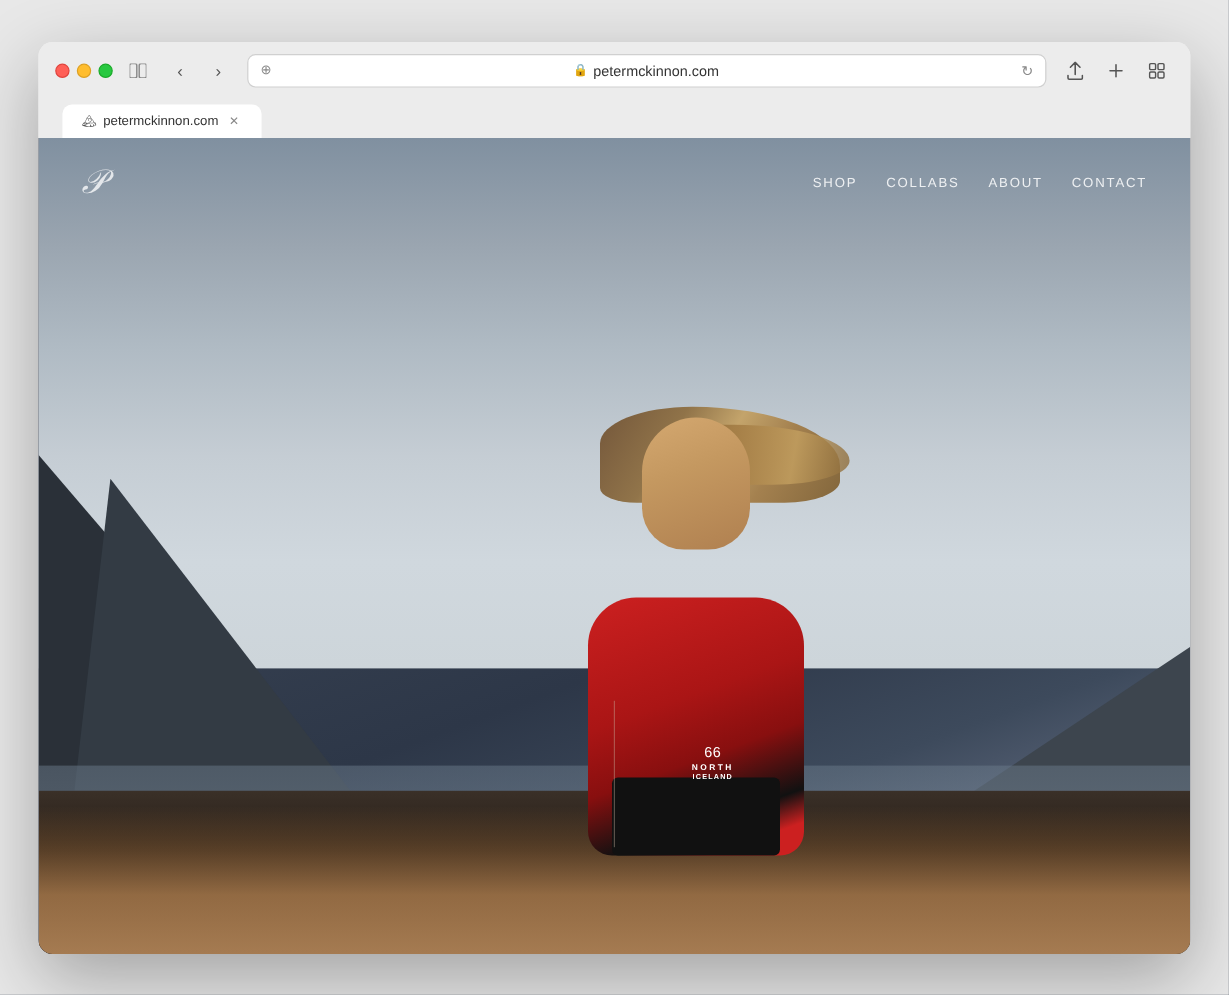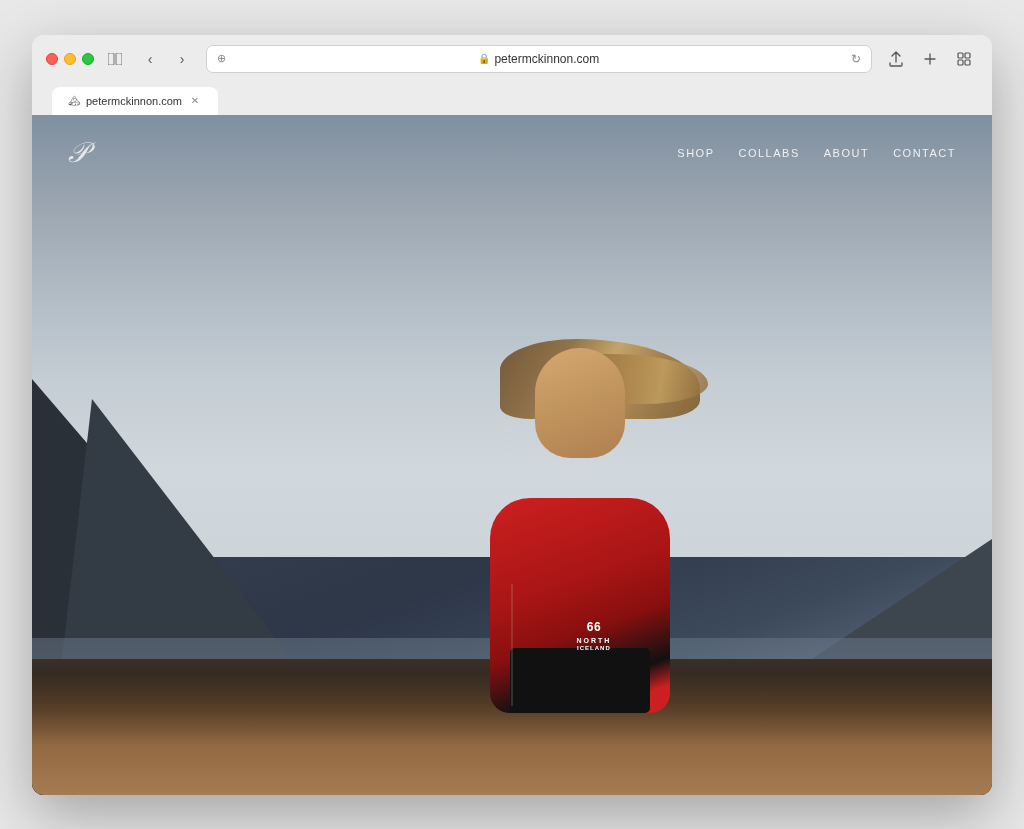--- a/index.html
+++ b/index.html
@@ -402,21 +402,21 @@
       color: white;
       font-size: 8px;
       font-weight: 700;
       text-align: center;
       line-height: 1.3;
       letter-spacing: 0.5px;
     }
 
     .brand-number {
       font-size: 12px;
-      font-weight: 700;
+      font-weight: 400;
     }
 
     
     .site-nav {
       position: absolute;
       top: 0;
       left: 0;
       right: 0;
       padding: 22px 36px;
       display: flex;

